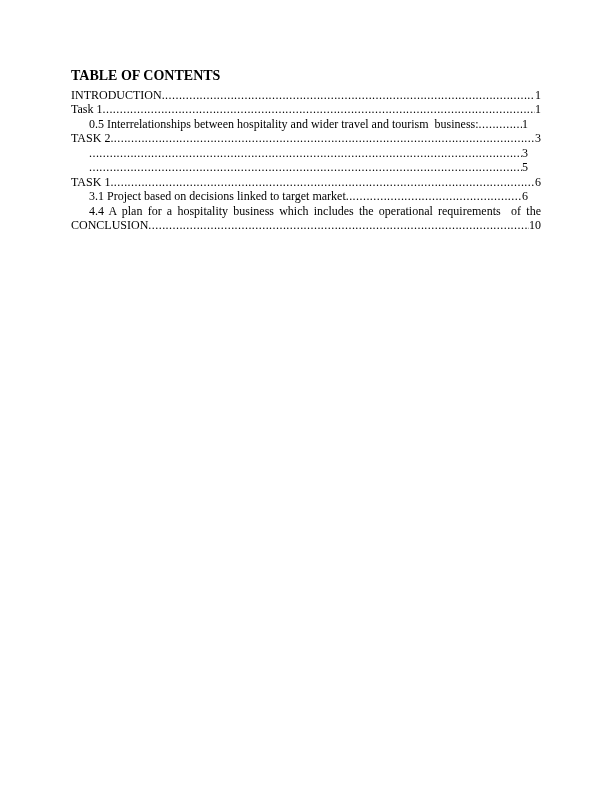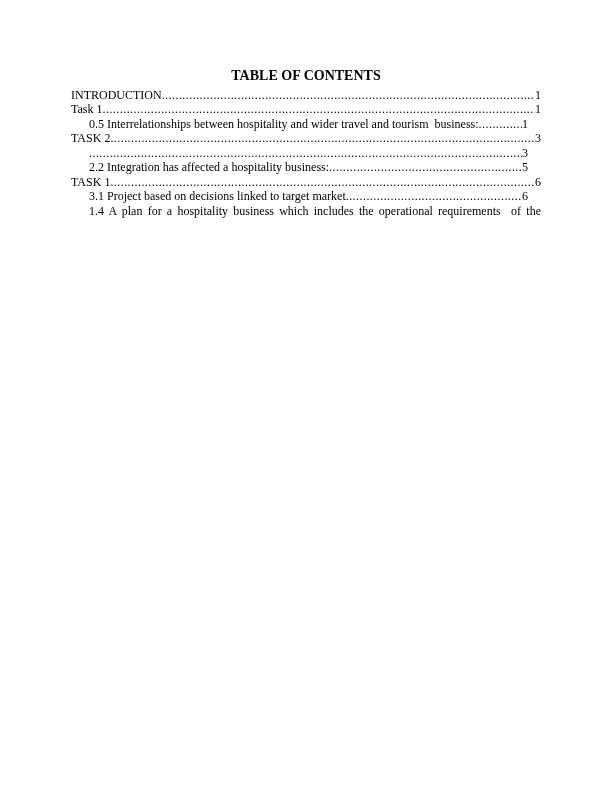--- a/index.html
+++ b/index.html
@@ -14,21 +14,20 @@
   }
   .content {
     position: absolute;
     left: 71px;
     top: 67px;
     width: 470px;
   }
   .toc-title {
     font-size: 14px;
     font-weight: bold;
-    text-align: center;
     line-height: 17px;
     margin: 0 0 4px 0;
   }
   .toc {
     font-size: 12px;
     line-height: 14.45px;
   }
   .toc-row {
     display: flex;
     align-items: stretch;
@@ -87,38 +86,42 @@
         <span class="leader"></span>
         <span class="pg">3</span>
       </div>
 
       <div class="toc-row lvl1 pad-r">
         <span class="leader"></span>
         <span class="pg">3</span>
       </div>
 
       <div class="toc-row lvl1 pad-r">
-        <span class="lbl">2.2 Integration has affected a hospitality business:</span>
         <span class="leader"></span>
         <span class="pg">5</span>
       </div>
 
       <div class="toc-row">
         <span class="lbl">TASK 1</span>
         <span class="leader"></span>
         <span class="pg">6</span>
       </div>
 
       <div class="toc-row lvl1 pad-r">
         <span class="lbl">3.1 Project based on decisions linked to target market</span>
         <span class="leader"></span>
         <span class="pg">6</span>
       </div>
 
       <div class="wrap-entry lvl1">
-        <div class="justline">1.4 A plan for a hospitality business which includes the operational requirements  of the</div>
+        <div class="justline">4.4 A plan for a hospitality business which includes the operational requirements  of the</div>
       </div>
 
+      <div class="toc-row">
+        <span class="lbl">CONCLUSION</span>
+        <span class="leader"></span>
+        <span class="pg">10</span>
+      </div>
 
 
     </div>
   </div>
 </div>
 
 </body></html>

